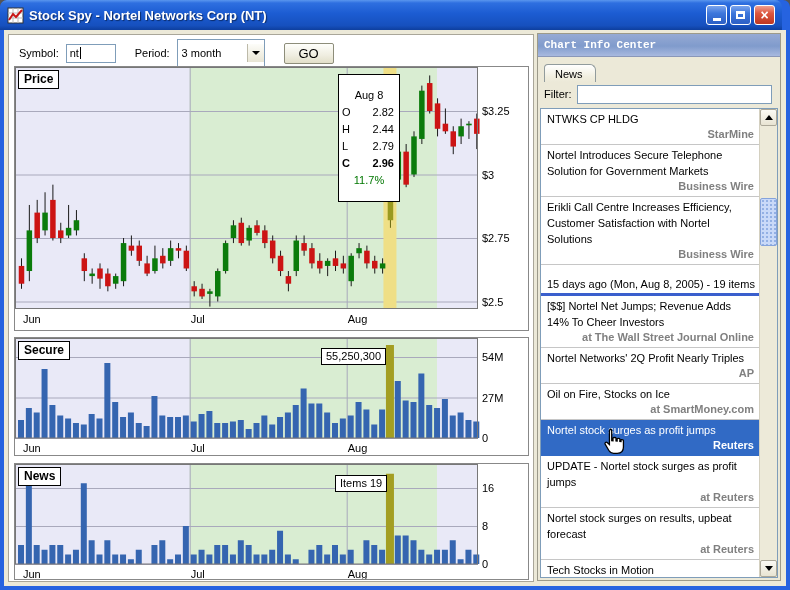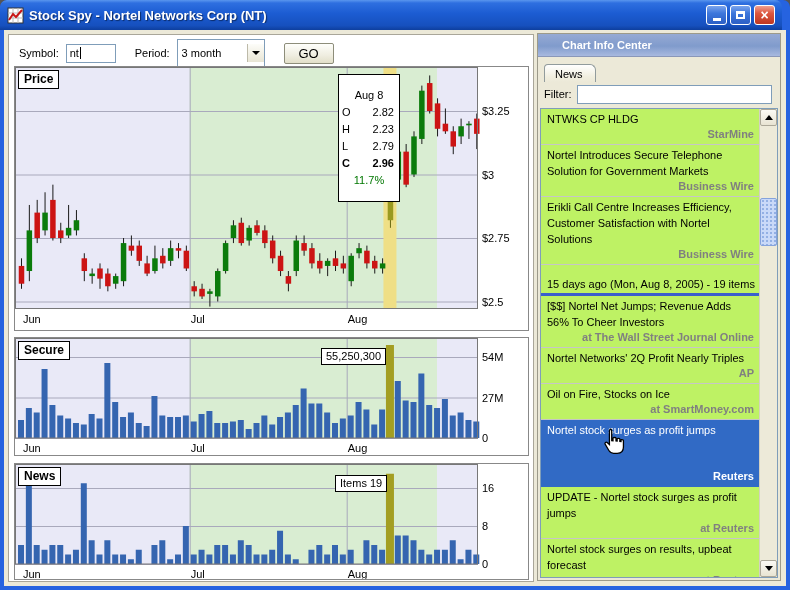--- a/index.html
+++ b/index.html
@@ -52,36 +52,36 @@
   .tt-row .tl{width:13px;}
   .tt-row .tv{flex:1;text-align:right;padding-right:2px;}
   .tt-row.cl{font-weight:bold;}
   .tt-pct{text-align:center;color:#007700;}
   .stooltip{position:absolute;background:#fff;border:1px solid #000;padding:1px 4px 2px 4px;}
   .stooltip.vol{left:306px;top:10px;}
   .stooltip.nws{left:320px;top:11px;}
   
   .right-panel{position:absolute;left:533px;top:3px;width:244px;height:548px;background:#ECE9D8;
     border:1px solid #9C9A8A;box-sizing:border-box;}
-  .ip-header{height:22px;line-height:22px;color:#fff;font-weight:bold;padding-left:24px;
-    background:linear-gradient(180deg,#96AAD4 0%,#809BCC 55%,#A8B9DF 100%);border-bottom:1px solid #8A97B8;}
+  .ip-header{height:22px;line-height:22px;color:#fff;font-weight:bold;padding-left:6px;
+    background:linear-gradient(180deg,#96AAD4 0%,#809BCC 55%,#A8B9DF 100%);border-bottom:1px solid #8A97B8;font-family:Liberation Mono, monospace;}
   .tabrow{height:25px;display:flex;align-items:flex-end;padding-left:6px;}
   .tab{display:inline-block;padding:3px 12px 2px 10px;background:linear-gradient(180deg,#FFFFFF,#F0EEDF 70%,#ECE9D8);
     border:1px solid #919B9C;border-bottom:none;border-radius:4px 6px 0 0;}
   .filterrow{height:24px;display:flex;align-items:center;padding:0 8px 0 6px;gap:5px;}
   .finput{flex:1;height:19px;border:1px solid #7F9DB9;font-family:inherit;font-size:11px;box-sizing:border-box;}
-  .newslist{position:absolute;left:2px;right:2px;top:74px;bottom:2px;background:#bef264;
+  .newslist{position:absolute;left:2px;right:2px;top:74px;bottom:2px;background:#ffffff;
     border:1px solid #7F9DB9;box-sizing:border-box;overflow:hidden;}
   .rows{position:absolute;left:0;top:0;right:17px;bottom:0;overflow:hidden;}
   .nrow{position:relative;padding:2px 3px 2px 6px;border-bottom:1px solid #C6C6C6;}
   .ntitle{line-height:16px;color:#000;padding-right:8px;}
   .nsource{line-height:15px;color:#808080;font-weight:bold;text-align:right;padding-right:3px;}
   .nrow.sel{background:#316AC5;border-bottom:1px solid #316AC5;}
   .nrow.sel .ntitle{color:#fff;}
-  .nrow.sel .nsource{color:#fff;margin-top:31px;}
+  .nrow.sel .nsource{color:#fff;}
   .daterow{padding:13px 3px 3px 6px;border-bottom:3px solid #3A5FCD;color:#000;}
   .cursor{position:absolute;left:58px;top:7px;width:26px;height:30px;}
   
   .vscroll{position:absolute;right:0;top:0;bottom:0;width:17px;background:#EDEAD9;
     border-left:1px solid #D4D0C0;display:flex;flex-direction:column;}
   .sbtn{height:17px;background:linear-gradient(180deg,#FBFAF4,#E8E4D3);border:1px solid #ACA899;
     border-radius:2px;box-sizing:border-box;display:flex;align-items:center;justify-content:center;}
   .strack{flex:1;position:relative;}
   .sthumb{position:absolute;left:0;right:0;top:72px;height:46px;border:1px solid #85A3DC;border-radius:2px;
     background-color:#C9D9F8;background-image:radial-gradient(#93B0E4 27%,transparent 30%);background-size:4px 4px;}
@@ -273,21 +273,21 @@
             </svg></div>
         <div class="chartlabel">Price</div>
         <div class="ptooltip">
           <div class="tt-date">Aug 8</div>
           <div class="tt-row">
               <span class="tl">O</span>
               <span class="tv">2.82</span>
             </div>
           <div class="tt-row">
               <span class="tl">H</span>
-              <span class="tv">2.23</span>
+              <span class="tv">2.44</span>
             </div>
           <div class="tt-row">
               <span class="tl">L</span>
               <span class="tv">2.79</span>
             </div>
           <div class="tt-row cl">
               <span class="tl">C</span>
               <span class="tv">2.96</span>
             </div>
           <div class="tt-pct">11.7%</div>
@@ -470,21 +470,21 @@
             <div class="nrow">
               <div class="ntitle">Nortel Introduces Secure Telephone Solution for Government Markets</div>
               <div class="nsource">Business Wire</div>
             </div>
             <div class="nrow">
               <div class="ntitle">Erikli Call Centre Increases Efficiency, Customer Satisfaction with Nortel Solutions</div>
               <div class="nsource">Business Wire</div>
             </div>
             <div class="daterow">15 days ago (Mon, Aug 8, 2005) - 19 items</div>
             <div class="nrow">
-              <div class="ntitle">[$$] Nortel Net Jumps; Revenue Adds 56% To Cheer Investors</div>
+              <div class="ntitle">[$$] Nortel Net Jumps; Revenue Adds 14% To Cheer Investors</div>
               <div class="nsource">at The Wall Street Journal Online</div>
             </div>
             <div class="nrow">
               <div class="ntitle">Nortel Networks' 2Q Profit Nearly Triples</div>
               <div class="nsource">AP</div>
             </div>
             <div class="nrow">
               <div class="ntitle">Oil on Fire, Stocks on Ice</div>
               <div class="nsource">at SmartMoney.com</div>
             </div>

